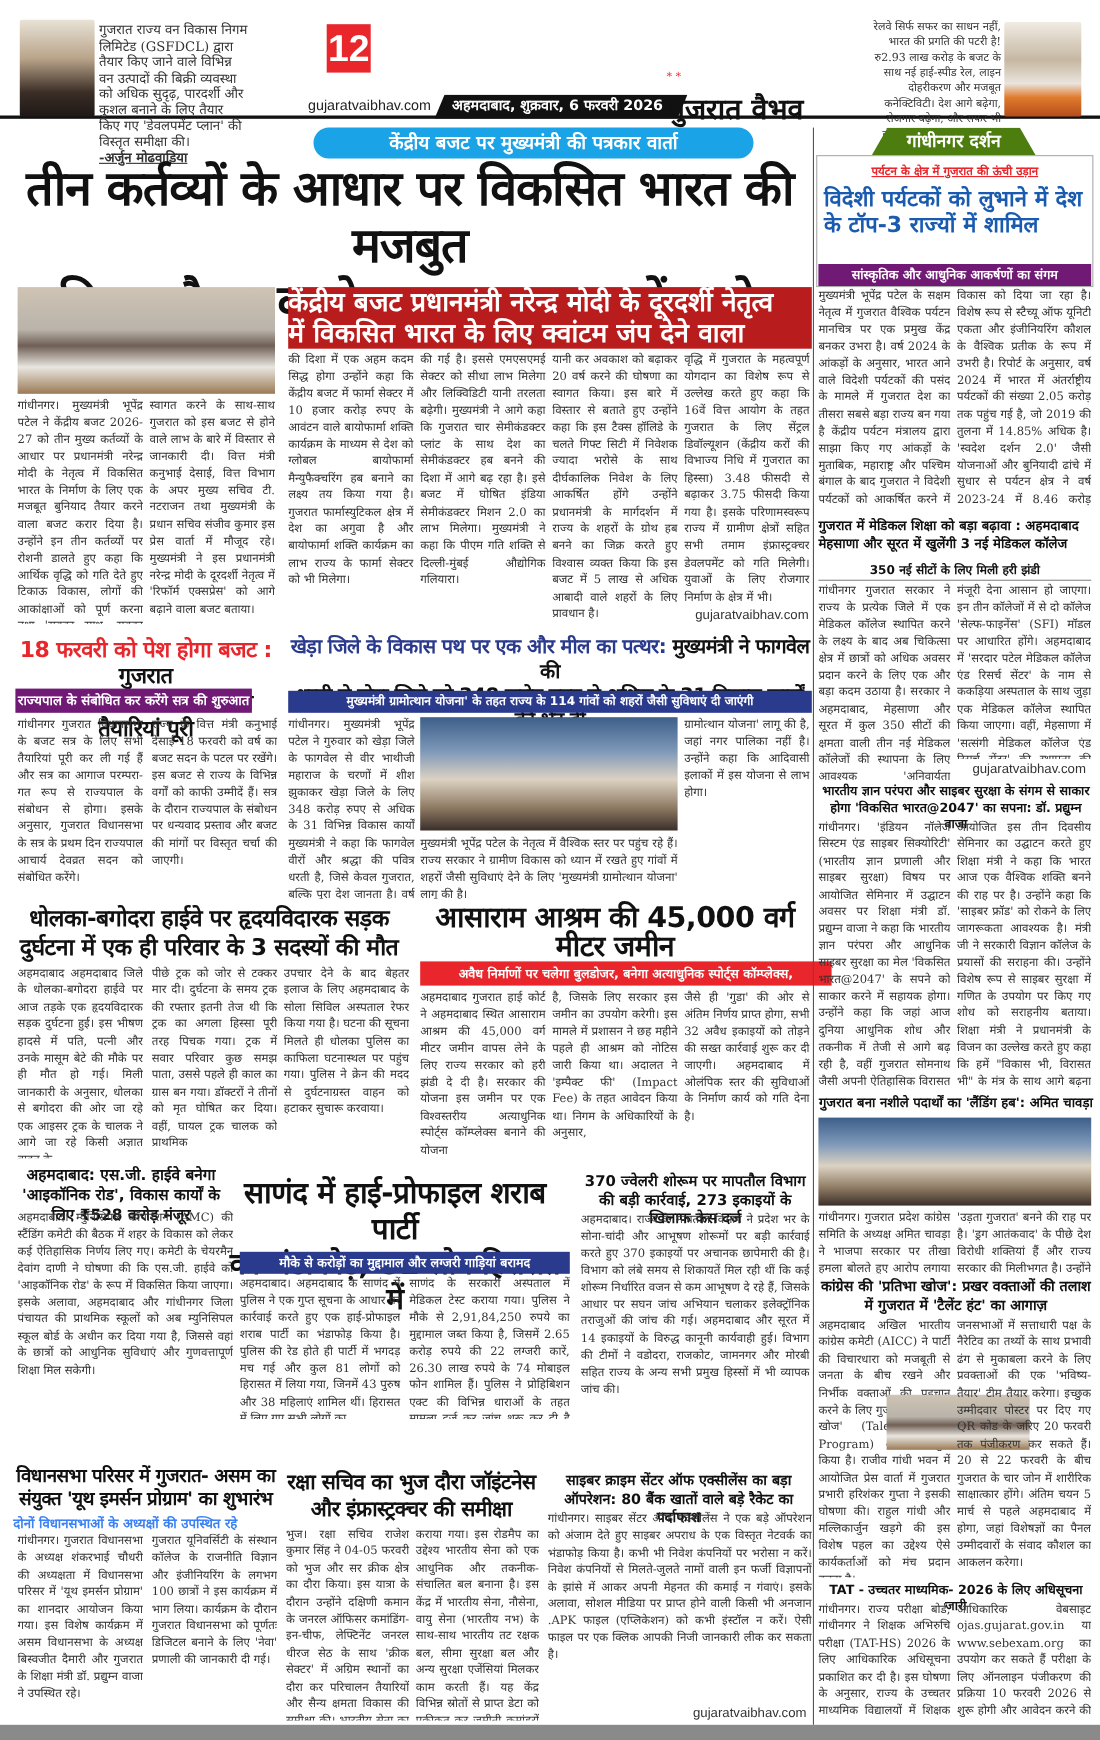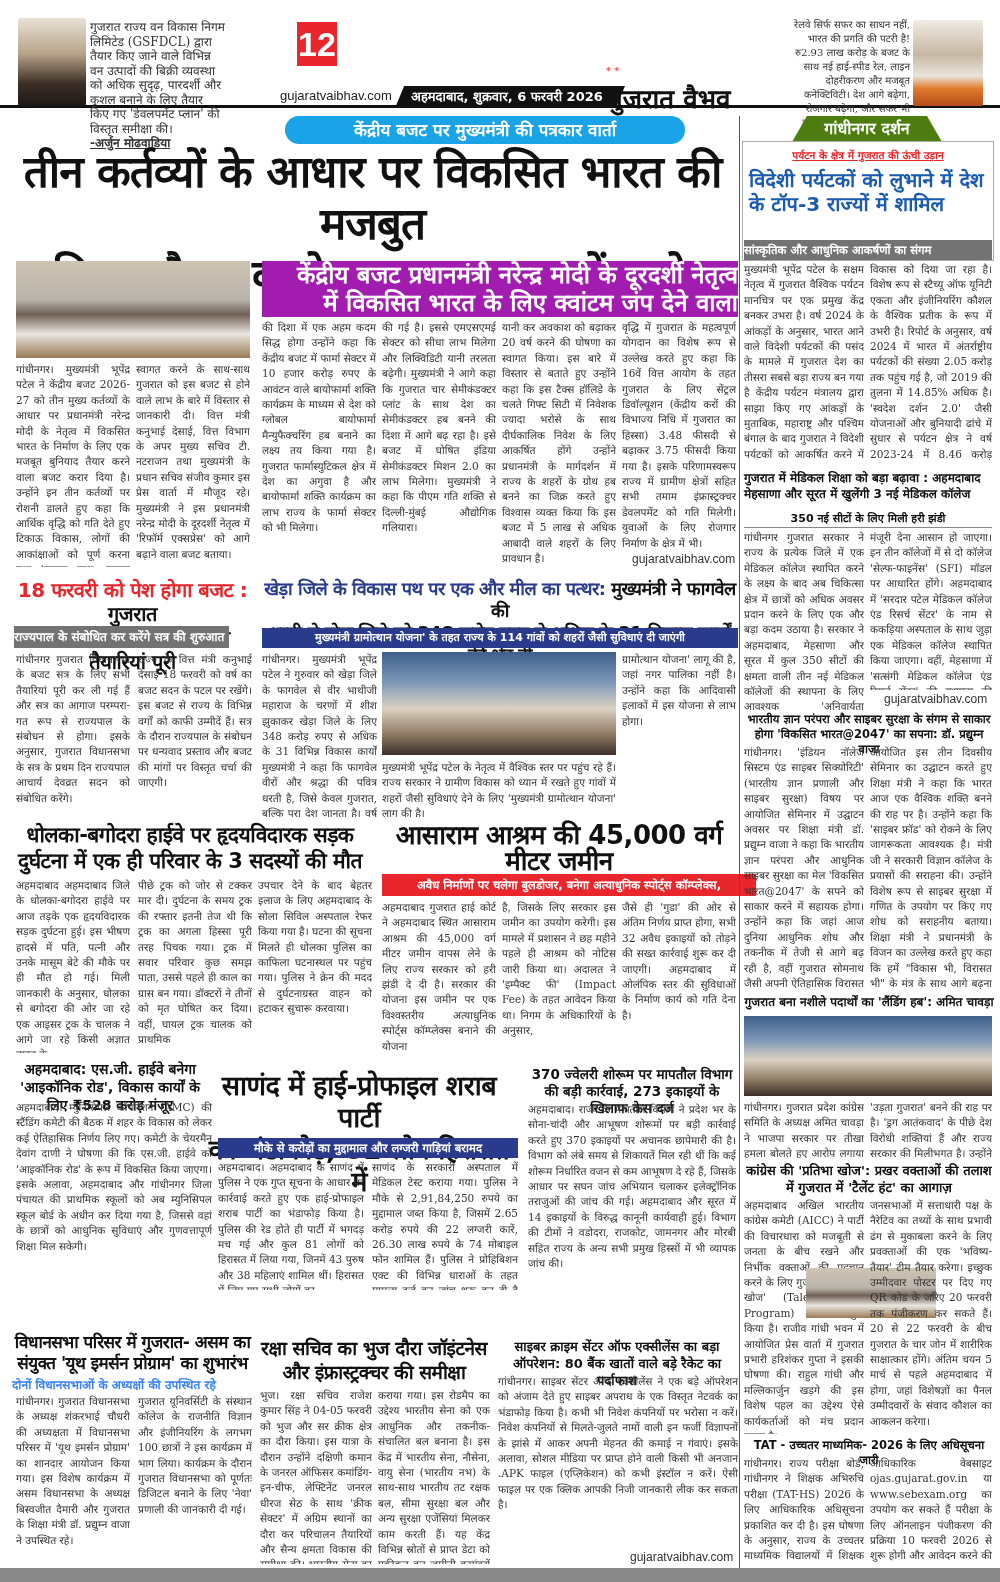--- a/index.html
+++ b/index.html
@@ -12,23 +12,23 @@
 .quote .by{font-weight:bold;text-decoration:underline}
 .pageno{left:297px;top:22px;width:40px;height:44px;background:#e8262b;color:#fff;font:bold 34px "Liberation Sans",sans-serif;text-align:center;line-height:44px}
 .site{left:280px;top:88px;font:13px "Liberation Sans",sans-serif;color:#222}
 .logo-shahar{left:405px;top:14px;font:bold 64px "DejaVu Sans",sans-serif;line-height:70px;letter-spacing:-2px}
 .logo-shahar .a{color:#1a5bb0}.logo-shahar .b{color:#e8262b}
 .dateband{left:395px;top:86px;width:230px;height:22px;background:#111;color:#fff;font:bold 13px "DejaVu Sans",sans-serif;line-height:22px;padding-left:16px;clip-path:polygon(4% 0,100% 0,96% 100%,0 100%)}
 .gv{left:608px;top:80px;font:bold 26px "DejaVu Sans",sans-serif;color:#111}
 .stars{left:606px;top:65px;color:#e8262b;font-size:10px}
 .pill{background:#1aa3e6;color:#fff;border-radius:14px;text-align:center;font:bold 17px "DejaVu Sans",sans-serif}
 .h-giant{font:bold 44px/52px "DejaVu Sans",sans-serif;color:#111;text-align:center;letter-spacing:-1px}
-.redband{background:#a21caf;color:#fff;text-align:right;font:bold 24px/28px "DejaVu Serif",serif}
+.redband{background:#b91c1c;color:#fff;text-align:left;font:bold 24px/28px "DejaVu Serif",serif}
 .col{font-size:10.5px;line-height:15.4px;color:#333;text-align:justify;overflow:hidden}
-.bar-blue{background:#737373;color:#fff;font:bold 15px "DejaVu Sans",sans-serif;}
+.bar-blue{background:#701a75;color:#fff;font:bold 15px "DejaVu Sans",sans-serif;text-align:center}
 .bar-navy{background:#2a3a8c;color:#fff;font:bold 14px "DejaVu Sans",sans-serif;text-align:center}
 .bar-red{background:#e8262b;color:#fff;font:bold 15px "DejaVu Sans",sans-serif;text-align:center}
 .h2{font:bold 25px/28px "DejaVu Sans",sans-serif;color:#111;text-align:center;letter-spacing:-0.5px}
 .h3{font:bold 16px/19px "DejaVu Sans",sans-serif;color:#111;text-align:center}
 .vline{background:#555;width:1px}
 .gd-tab{left:792px;top:116px;width:150px;height:26px;background:#4d7c0f;color:#fff;font:bold 16px "DejaVu Sans",sans-serif;text-align:center;line-height:26px;clip-path:polygon(10% 0,90% 0,100% 100%,0 100%)}
 .tbox{left:742px;top:141px;width:252px;height:120px;border:1px solid #aaa;background:#fff}
 .img-event{background:linear-gradient(180deg,#3e5f8a 0%,#7d98b8 30%,#dcd2c2 55%,#8e7a63 80%,#3b2f2a 100%)}
 .img-press{background:linear-gradient(180deg,#cfc4b4 0%,#b9b3aa 40%,#6f5f55 55%,#e9e6e0 75%,#9a7a55 100%)}
 .footer{left:0;top:1568px;width:1000px;height:14px;background:#8a8a8a}

